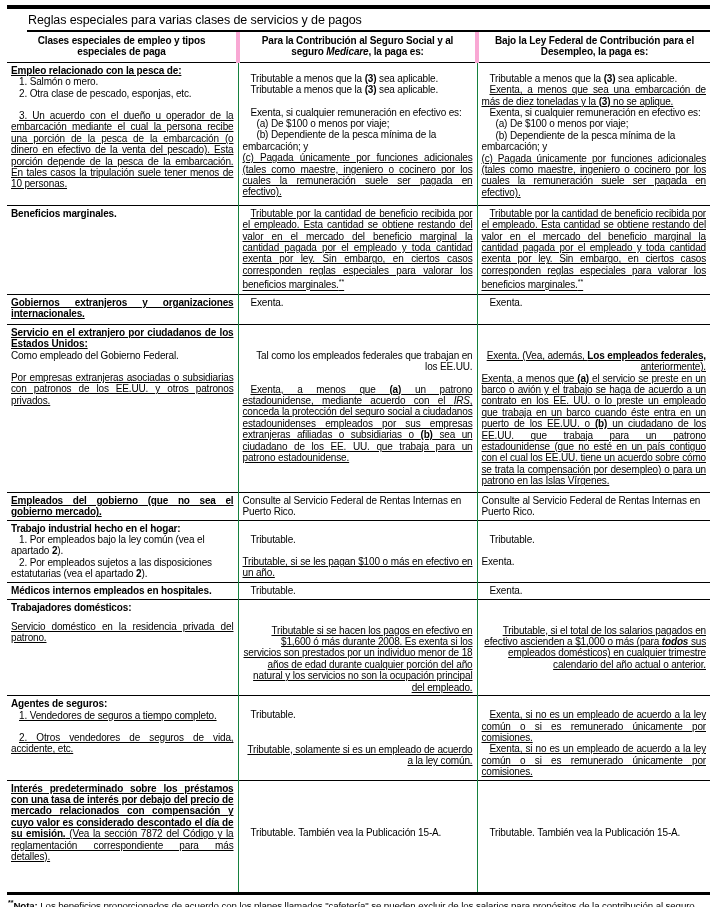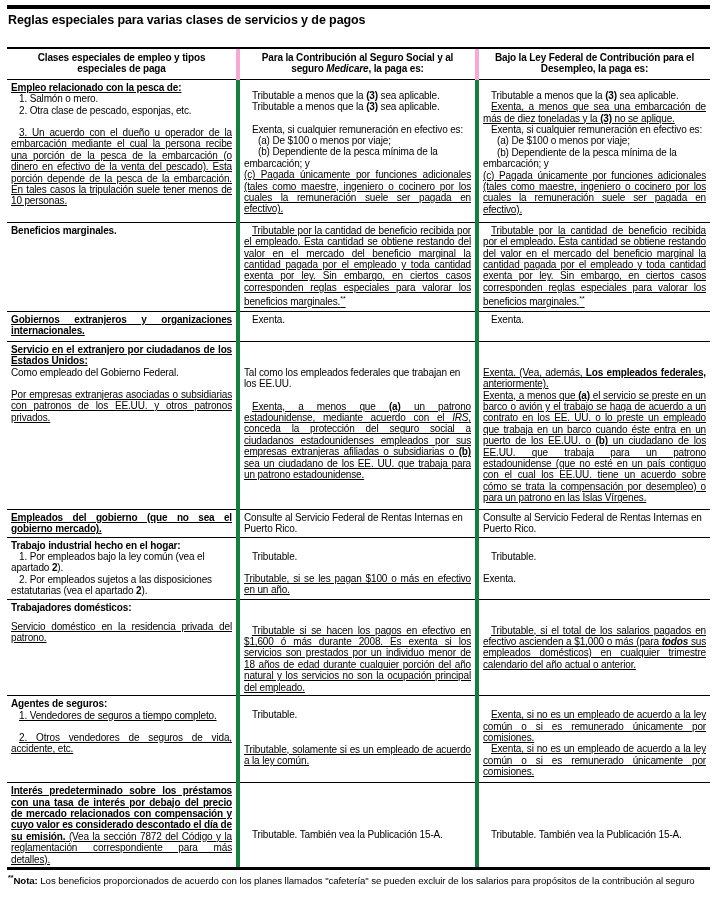--- a/index.html
+++ b/index.html
@@ -1,41 +1,41 @@
 <!DOCTYPE html>
 <html><head>
 <meta charset="utf-8">
 <style>
   html,body{margin:0;padding:0;background:#ffffff;}
   body{width:717px;color:#000;font-family:"Liberation Sans",sans-serif;}
   .page{padding:5px 7px 0 7px;}
   .top-rule{height:4px;background:#000;}
-  .title{font-weight:bold;font-size:12.5px;letter-spacing:-0.1px;padding:4px 0 20px 1px;border-bottom:2px solid #000;}
+  .title{font-weight:normal;font-size:12.5px;letter-spacing:-0.1px;padding:4px 0 3px 1px;border-bottom:2px solid #000;margin-left:20px;}
   table.rules{width:703px;border-collapse:collapse;table-layout:fixed;font-size:10px;line-height:11.4px;letter-spacing:-0.15px;}
   th{font-weight:bold;text-align:center;vertical-align:top;padding:3px 8px 4px 8px;font-size:10px;}
   th+th{border-left:4px solid #f9a8d4;}
   tbody td{border-top:1px solid #000;vertical-align:top;padding:2px 4px 2px 4px;}
-  tbody td+td{border-left:4px solid #15803d;}
+  tbody td+td{border-left:1px solid #15803d;}
   tbody tr:nth-child(1){height:143px;}
   tbody tr:nth-child(2){height:89px;}
   tbody tr:nth-child(3){height:30px;}
   tbody tr:nth-child(4){height:168px;margin-top:15px;}
   tbody tr:nth-child(5){height:27px;}
   tbody tr:nth-child(6){height:58px;}
   tbody tr:nth-child(7){height:17px;}
   tbody tr:nth-child(8){height:87px;}
   tbody tr:nth-child(9){height:80px;}
   tbody tr:nth-child(10){height:112px;}
   p{margin:0;}
   p.j{text-align:justify;text-decoration:underline;}
   p.ind{text-indent:8px;}
   p.in2{text-indent:14px;}
   p.mt05{margin-top:8px;}
   p.mt1{margin-top:11px;}
-  p.mt2{margin-top:23px;}
+  p.mt2{margin-top:23px;text-align:right;}
   p.mt3{margin-top:44px;}
   .sup{vertical-align:super;font-size:7px;letter-spacing:0;}
   .bottom-rule{height:3px;background:#000;width:703px;}
   .footnote{width:703px;font-size:9.7px;line-height:11px;padding:2px 0 6px 1px;letter-spacing:-0.1px;}
 </style>
 </head>
 <body>
 
 <div class="page">
   <div class="top-rule"></div>
@@ -136,20 +136,31 @@
             <p class="ind mt1"><span>Tributable.</span></p>
             <p class="j mt1"><span>Tributable, si se les pagan $100 o más en efectivo en un año.</span></p>
           </td>
           <td>
             <p class="ind mt1"><span>Tributable.</span></p>
             <p class="mt1"><span>Exenta.</span></p>
           </td>
         </tr>
         <tr>
           <td>
+            <p><b>Médicos internos empleados en hospitales.</b></p>
+          </td>
+          <td>
+            <p class="ind"><span>Tributable.</span></p>
+          </td>
+          <td>
+            <p class="ind"><span>Exenta.</span></p>
+          </td>
+        </tr>
+        <tr>
+          <td>
             <p><b>Trabajadores domésticos:</b></p>
             <p class="j mt05"><span>Servicio doméstico en la residencia privada del patrono.</span></p>
           </td>
           <td>
             <p class="ind j mt2"><span>Tributable si se hacen los pagos en efectivo en $1,600 ó más durante 2008. Es exenta si los servicios son prestados por un individuo menor de 18 años de edad durante cualquier porción del año natural y los servicios no son la ocupación principal del empleado.</span></p>
           </td>
           <td>
             <p class="ind j mt2"><span>Tributable, si el total de los salarios pagados en efectivo ascienden a $1,000 o más (para </span><b style="font-style: italic;">todos</b><span> sus empleados domésticos) en cualquier trimestre calendario del año actual o anterior.</span></p>
           </td>
         </tr>

